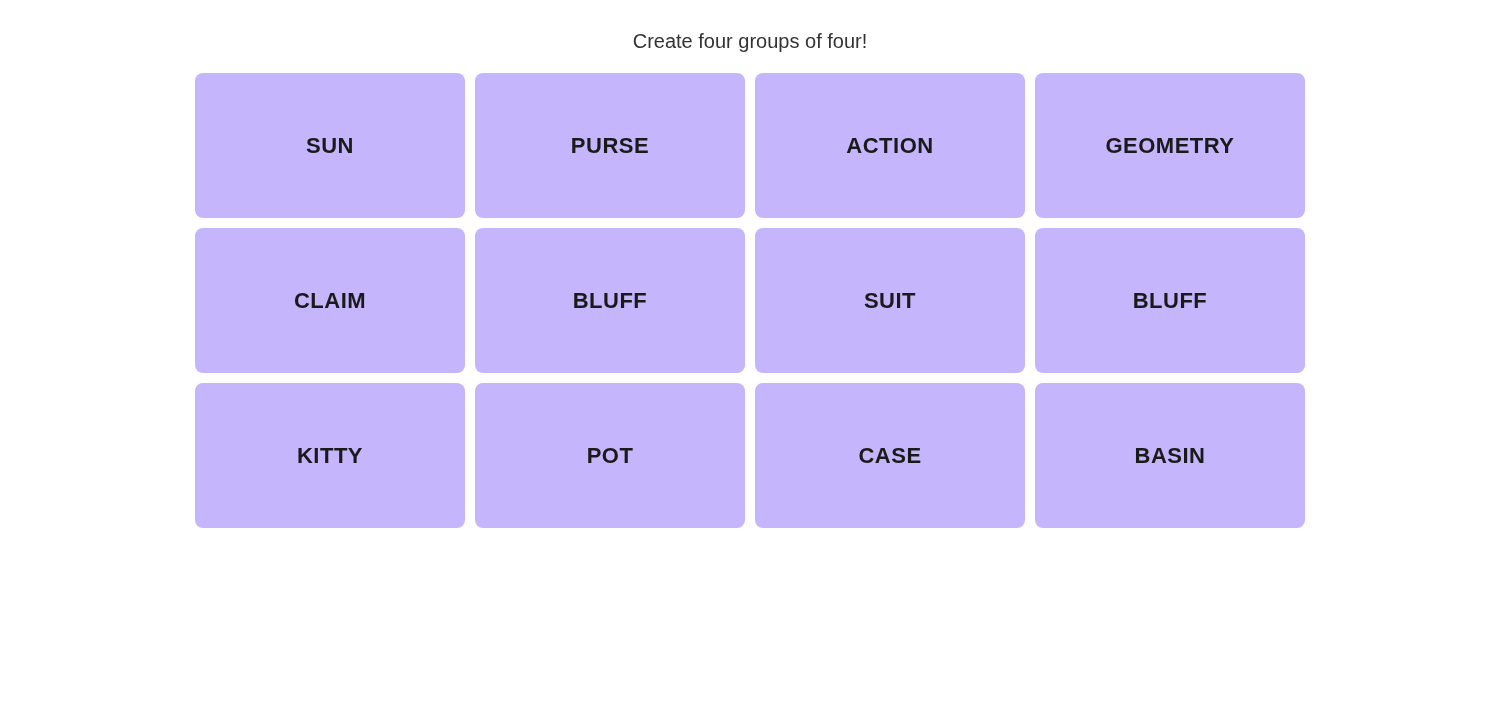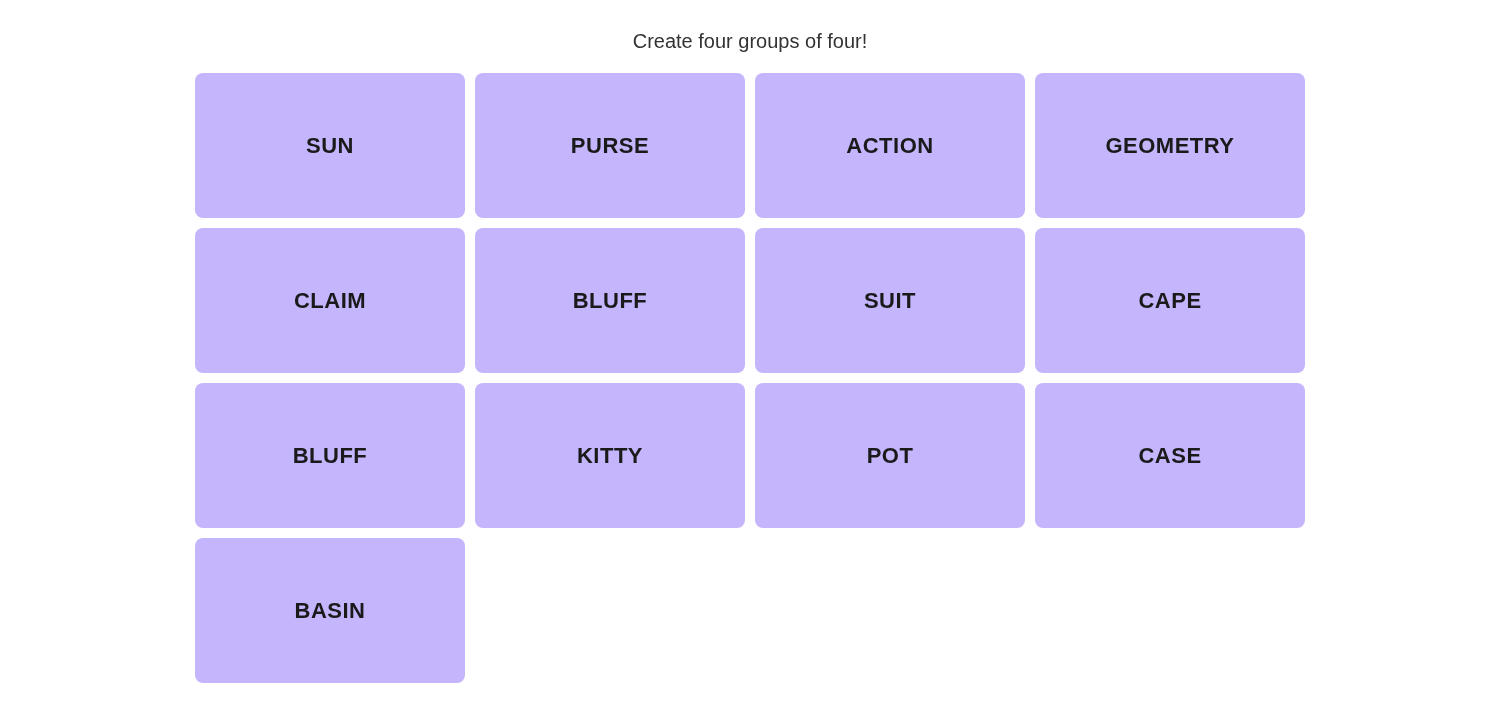--- a/index.html
+++ b/index.html
@@ -72,23 +72,20 @@
     <div class="tile">
       <span class="tile-text">CLAIM</span>
     </div>
     <div class="tile">
       <span class="tile-text">BLUFF</span>
     </div>
     <div class="tile">
       <span class="tile-text">SUIT</span>
     </div>
     <div class="tile">
-      <span class="tile-text">CAPE</span>
-    </div>
-    <div class="tile">
       <span class="tile-text">BLUFF</span>
     </div>
     <div class="tile">
       <span class="tile-text">KITTY</span>
     </div>
     <div class="tile">
       <span class="tile-text">POT</span>
     </div>
     <div class="tile">
       <span class="tile-text">CASE</span>

